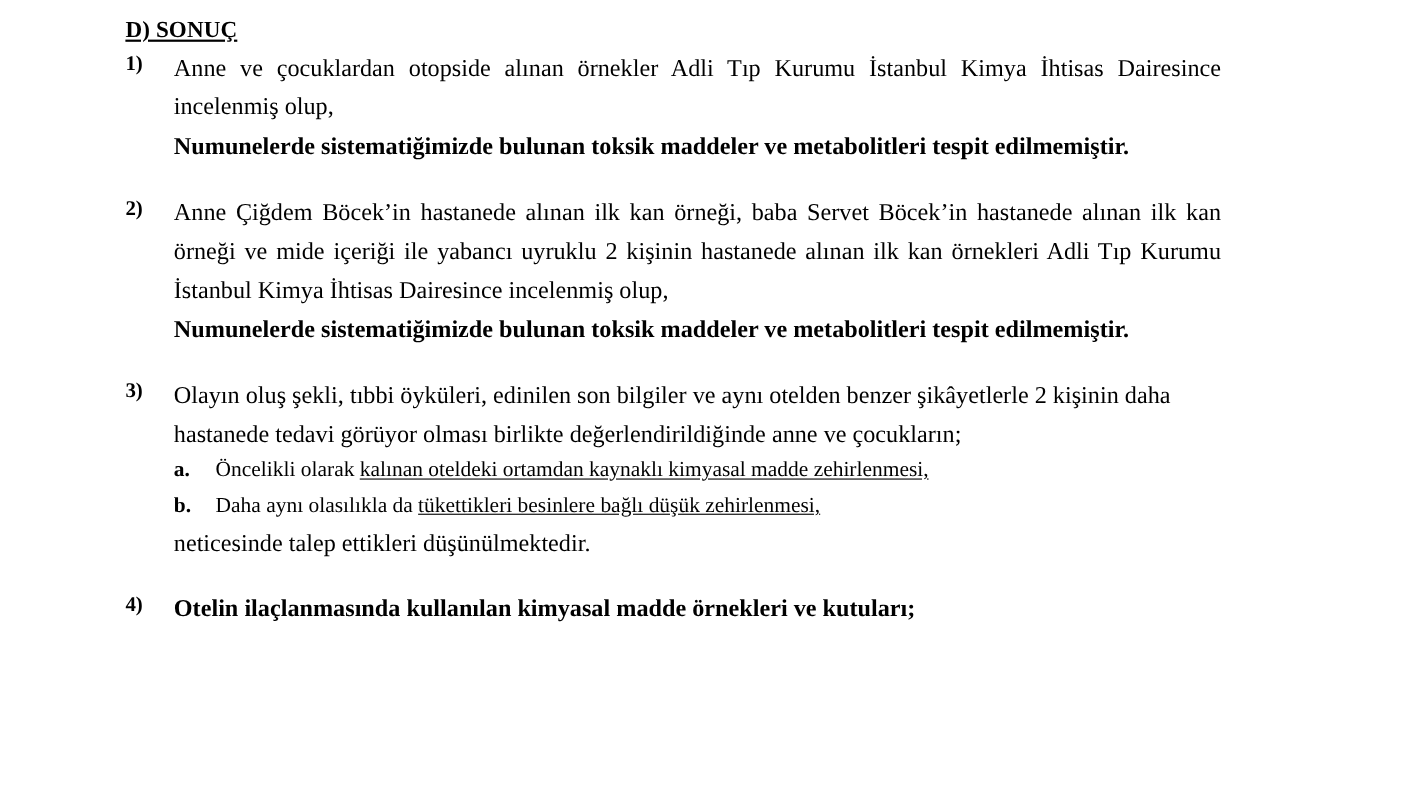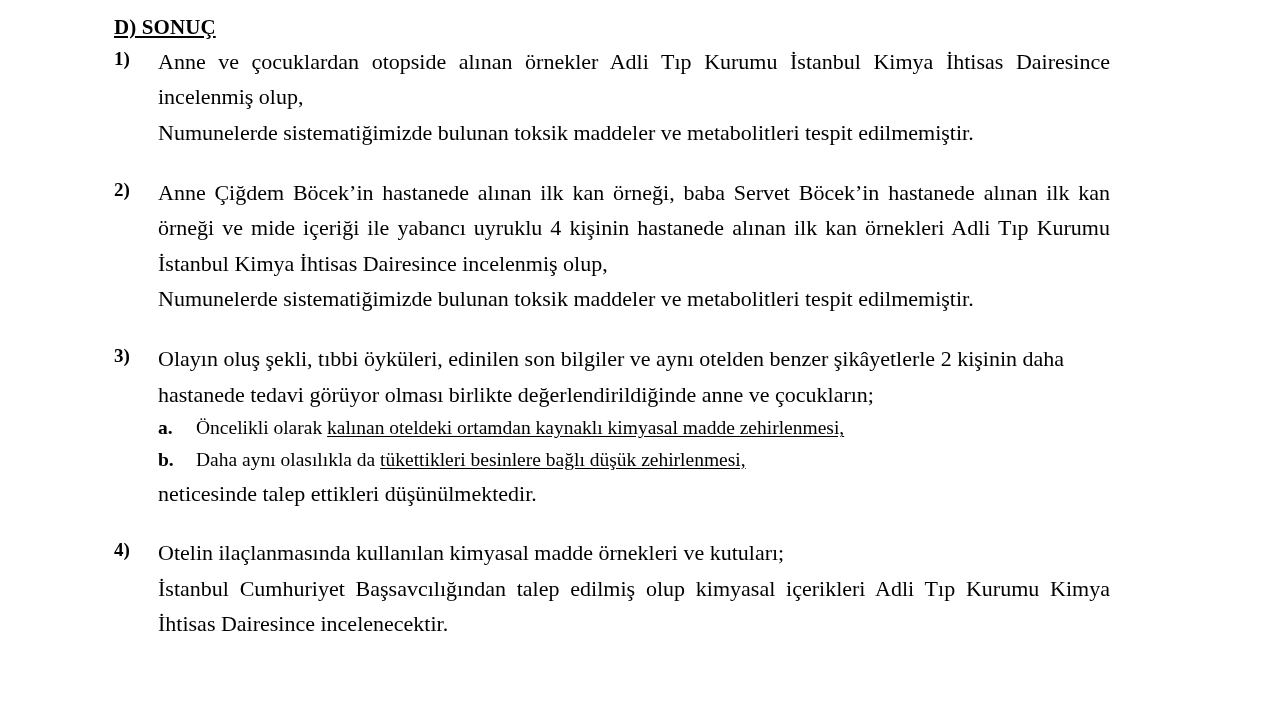--- a/index.html
+++ b/index.html
@@ -59,21 +59,21 @@
     font-size: 22px;
     line-height: 1.62;
     text-align: justify;
     text-justify: inter-word;
     margin: 0;
   }
   .para.last-line-natural {
     text-align: left;
   }
   .para.bold {
-    font-weight: normal;
+    font-weight: bold;
   }
 
   
   .sub {
     position: relative;
     padding-left: 38px;
     font-size: 19.5px;
     line-height: 1.62;
   }
   .sub-marker {
@@ -96,21 +96,21 @@
   <h1 class="doc-heading"><span class="u">D) SONUÇ</span></h1>
 
   <div class="item">
     <div class="marker">1)</div>
     <p class="para">Anne ve çocuklardan otopside alınan örnekler Adli Tıp Kurumu İstanbul Kimya İhtisas Dairesince incelenmiş olup,</p>
     <p class="para bold last-line-natural">Numunelerde sistematiğimizde bulunan toksik maddeler ve metabolitleri tespit edilmemiştir.</p>
   </div>
 
   <div class="item">
     <div class="marker">2)</div>
-    <p class="para">Anne Çiğdem Böcek’in hastanede alınan ilk kan örneği, baba Servet Böcek’in hastanede alınan ilk kan örneği ve mide içeriği ile yabancı uyruklu 4 kişinin hastanede alınan ilk kan örnekleri Adli Tıp Kurumu İstanbul Kimya İhtisas Dairesince incelenmiş olup,</p>
+    <p class="para">Anne Çiğdem Böcek’in hastanede alınan ilk kan örneği, baba Servet Böcek’in hastanede alınan ilk kan örneği ve mide içeriği ile yabancı uyruklu 2 kişinin hastanede alınan ilk kan örnekleri Adli Tıp Kurumu İstanbul Kimya İhtisas Dairesince incelenmiş olup,</p>
     <p class="para bold last-line-natural">Numunelerde sistematiğimizde bulunan toksik maddeler ve metabolitleri tespit edilmemiştir.</p>
   </div>
 
   <div class="item">
     <div class="marker">3)</div>
     <p class="para last-line-natural">Olayın oluş şekli, tıbbi öyküleri, edinilen son bilgiler ve aynı otelden benzer şikâyetlerle 2 kişinin daha hastanede tedavi görüyor olması birlikte değerlendirildiğinde anne ve çocukların;</p>
 
     <div class="sub">
       <span class="sub-marker">a.</span><span>Öncelikli olarak </span><span class="bu">kalınan oteldeki ortamdan kaynaklı kimyasal madde zehirlenmesi,</span>
     </div>
@@ -118,16 +118,15 @@
     <div class="sub">
       <span class="sub-marker">b.</span><span>Daha aynı olasılıkla da </span><span class="bu">tükettikleri besinlere bağlı düşük zehirlenmesi,</span>
     </div>
 
     <p class="para last-line-natural">neticesinde talep ettikleri düşünülmektedir.</p>
   </div>
 
   <div class="item">
     <div class="marker">4)</div>
     <p class="para bold last-line-natural">Otelin ilaçlanmasında kullanılan kimyasal madde örnekleri ve kutuları;</p>
-    <p class="para">İstanbul Cumhuriyet Başsavcılığından talep edilmiş olup kimyasal içerikleri Adli Tıp Kurumu Kimya İhtisas Dairesince incelenecektir.</p>
   </div>
 
 </div>
 
 </body></html>

